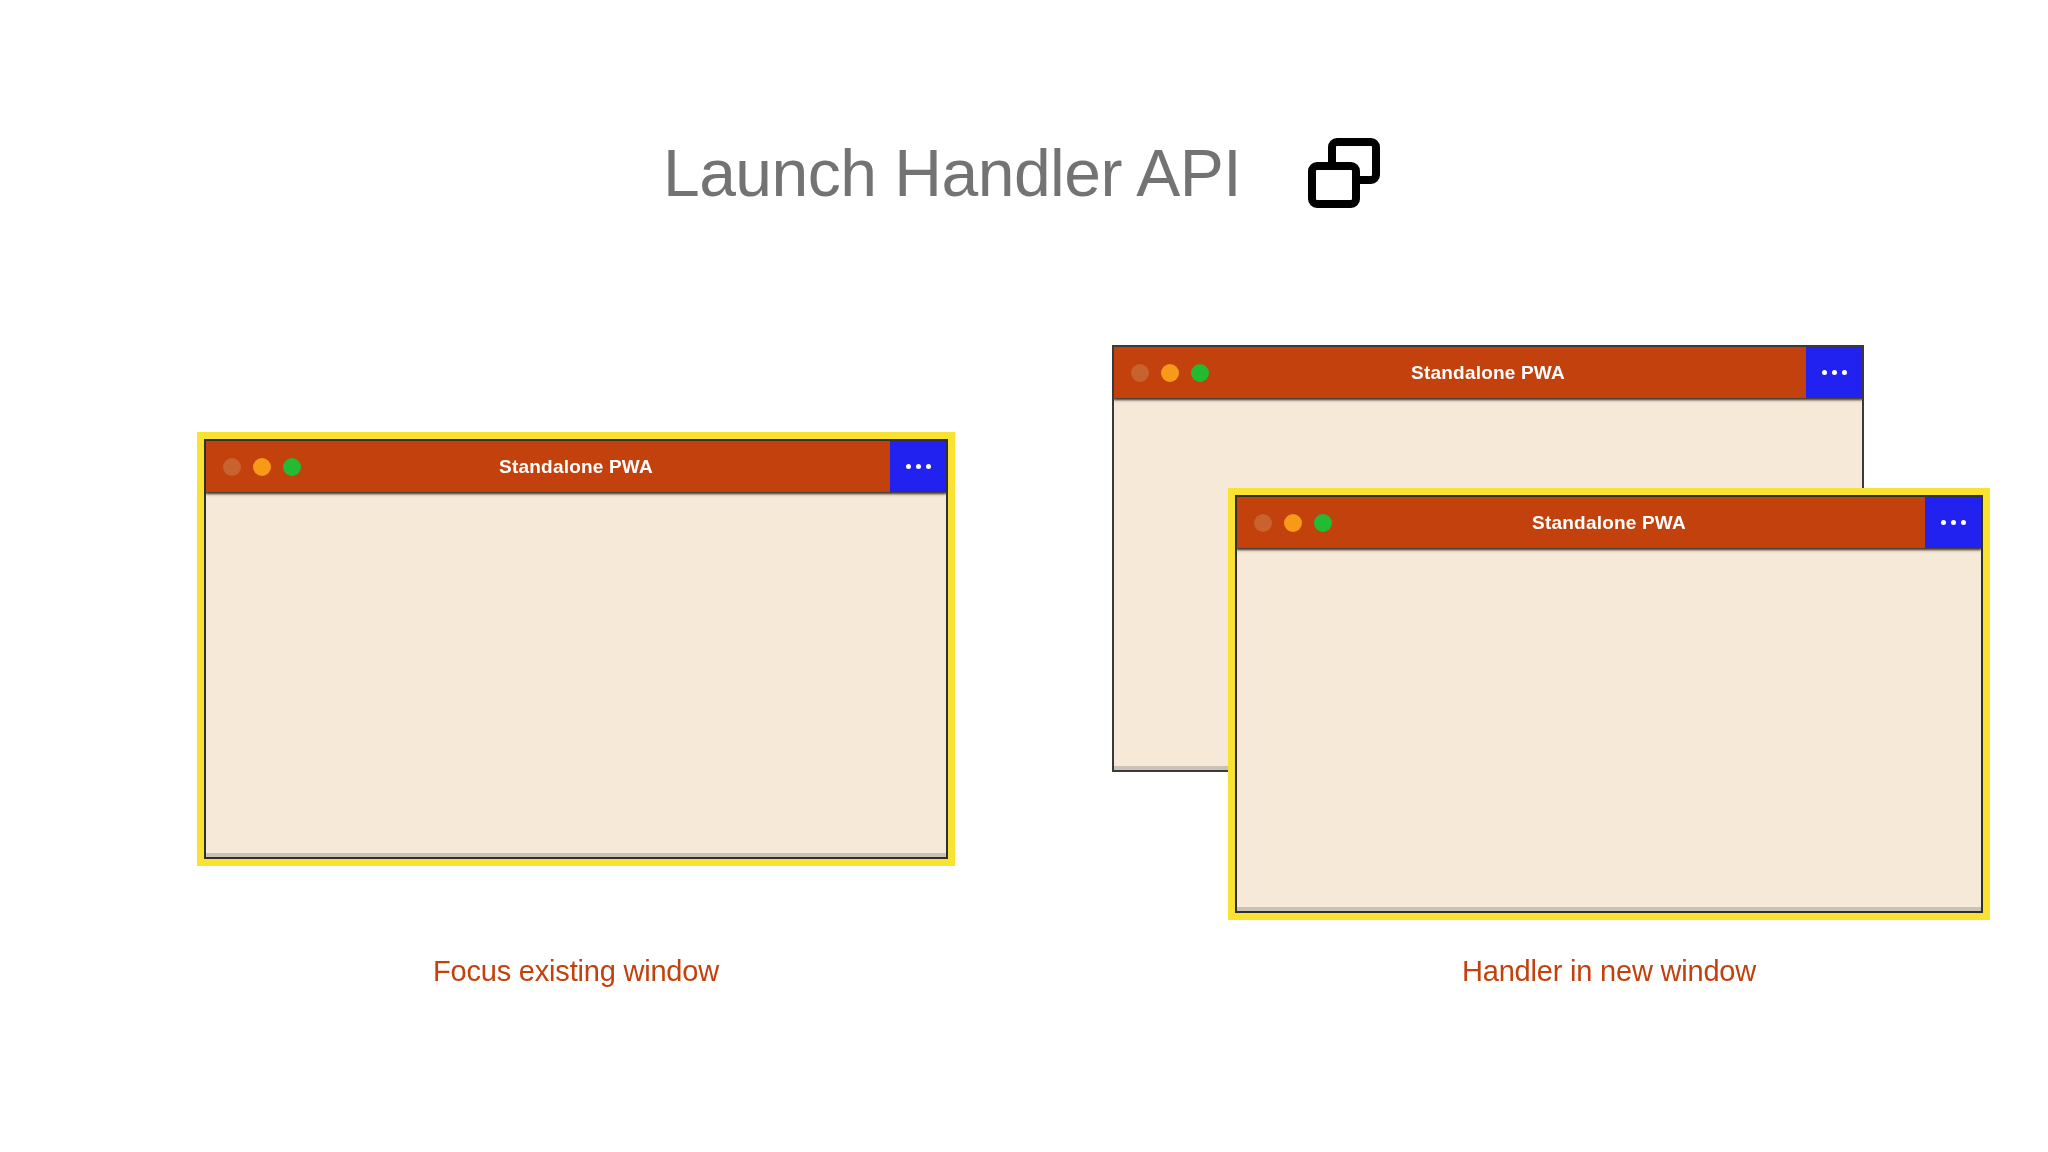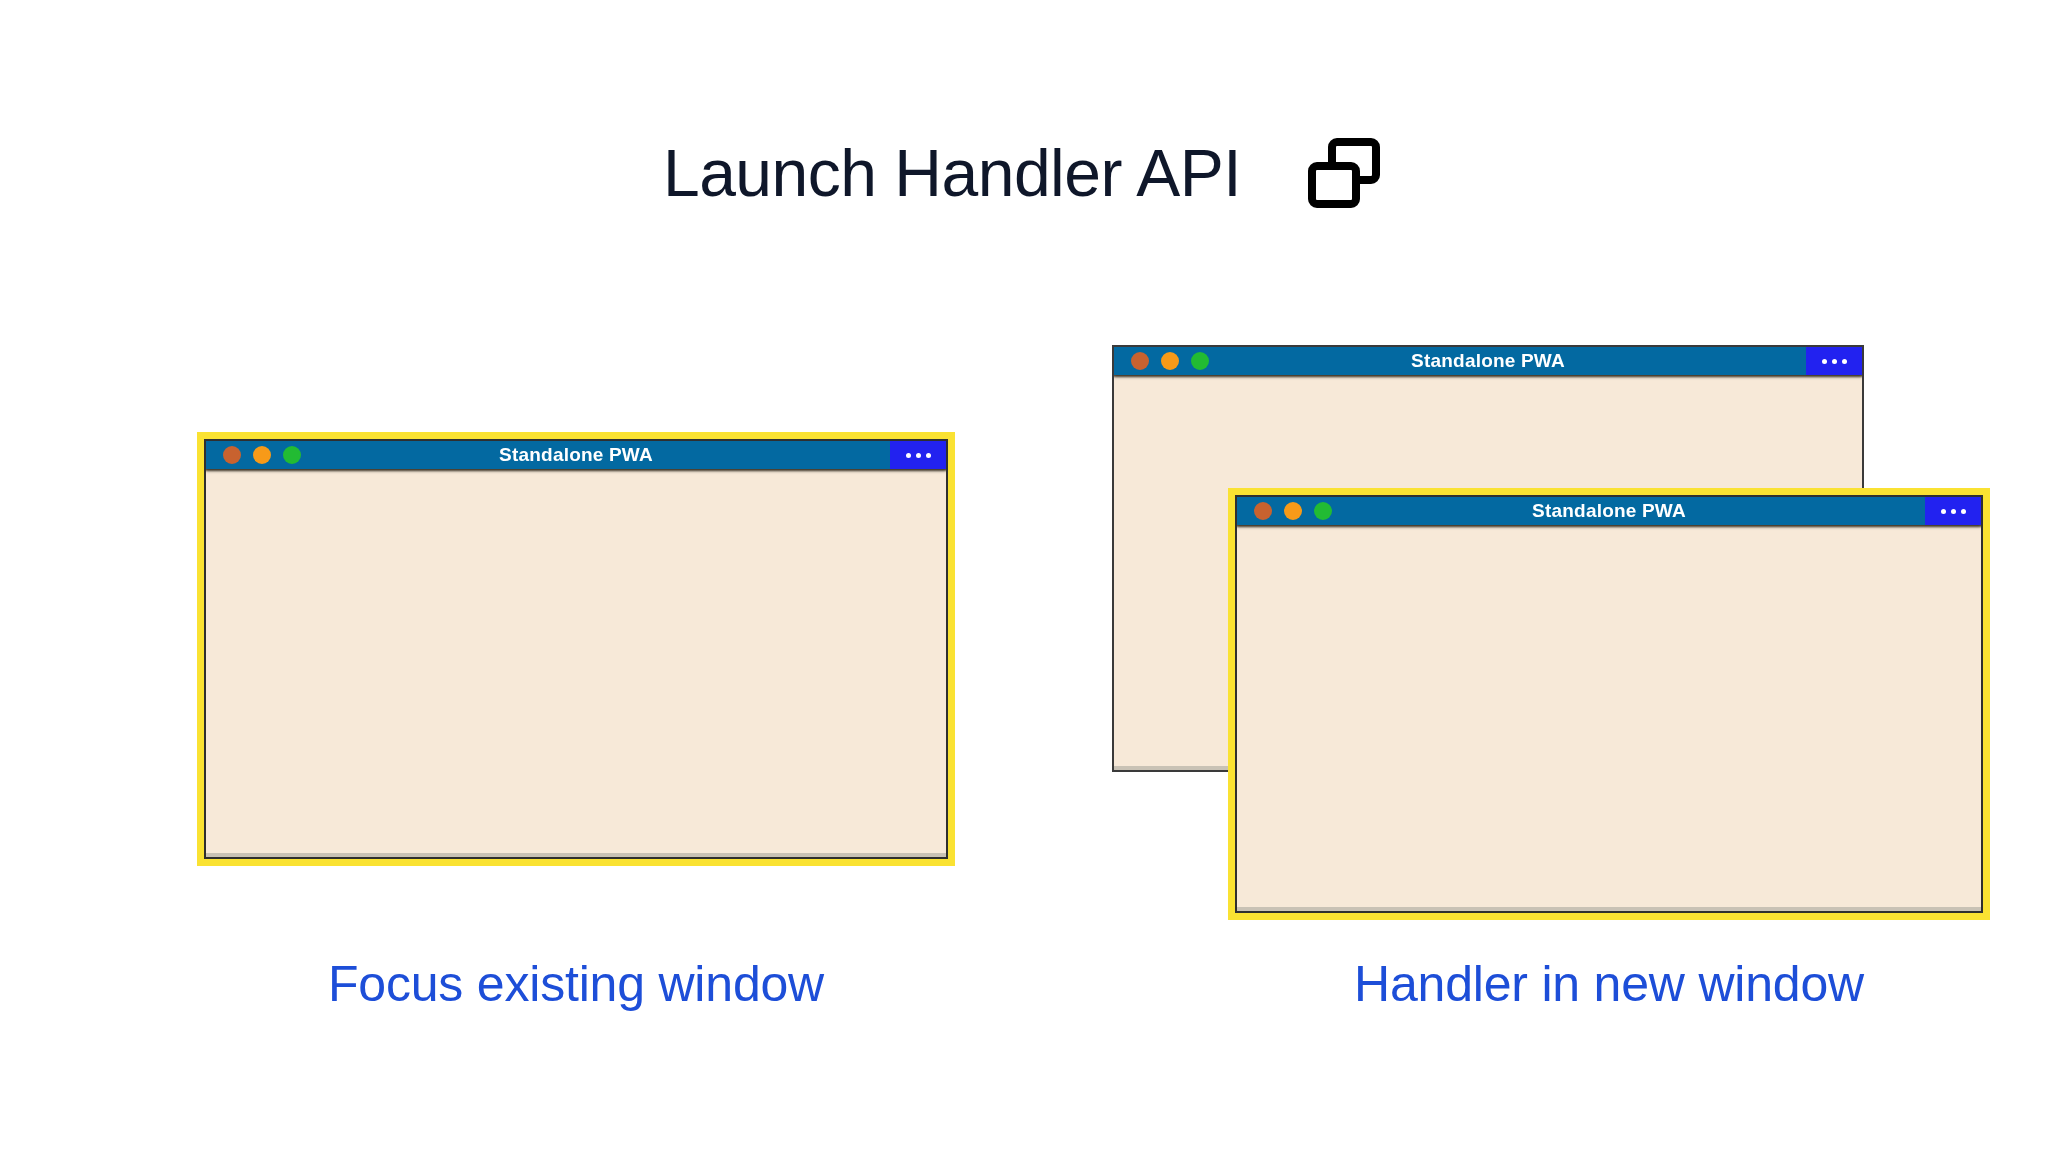--- a/index.html
+++ b/index.html
@@ -24,21 +24,21 @@
     width: 2048px;
     height: 110px;
     display: flex;
     align-items: center;
     justify-content: center;
     gap: 62px;
   }
   #page-title {
     font-size: 66px;
     font-weight: 400;
-    color: #0f172a;
+    color: #737373;
     letter-spacing: -0.5px;
     line-height: 1;
     white-space: nowrap;
   }
   #windows-icon-wrap {
     width: 82px;
     height: 82px;
     display: flex;
     align-items: center;
     justify-content: center;
@@ -66,22 +66,22 @@
     background: #F7E9D8;
     overflow: hidden;
   }
   .pwa-window.highlighted .win-inner {
     border: 2px solid #2f2f2f;
   }
 
   .titlebar {
     position: relative;
     flex: 0 0 auto;
-    height: 28px;
-    background: #0369a1;
+    height: 51px;
+    background: #c2410c;
     display: flex;
     align-items: center;
     box-shadow: 0 2px 3px rgba(0,0,0,0.55);
     z-index: 2;
     gap: 24px;
   }
   .titlebar::after {
     content: "";
     position: absolute;
     left: 0; right: 0; bottom: -3px;
@@ -138,23 +138,23 @@
   }
 
   
   #window-focus       { left: 197px;  top: 432px; width: 758px; height: 434px; }
   #window-new-back    { left: 1112px; top: 345px; width: 752px; height: 427px; }
   #window-new-front   { left: 1228px; top: 488px; width: 762px; height: 432px; }
 
   
   .caption {
     position: absolute;
-    font-size: 50px;
+    font-size: 29px;
     font-weight: 400;
-    color: #1d4ed8;
+    color: #c2410c;
     letter-spacing: -0.2px;
     white-space: nowrap;
     text-align: center;
   }
   #caption-focus { left: 197px;  top: 955px; width: 758px; }
   #caption-new   { left: 1228px; top: 955px; width: 762px; }
 </style>
 </head>
 <body>
 

